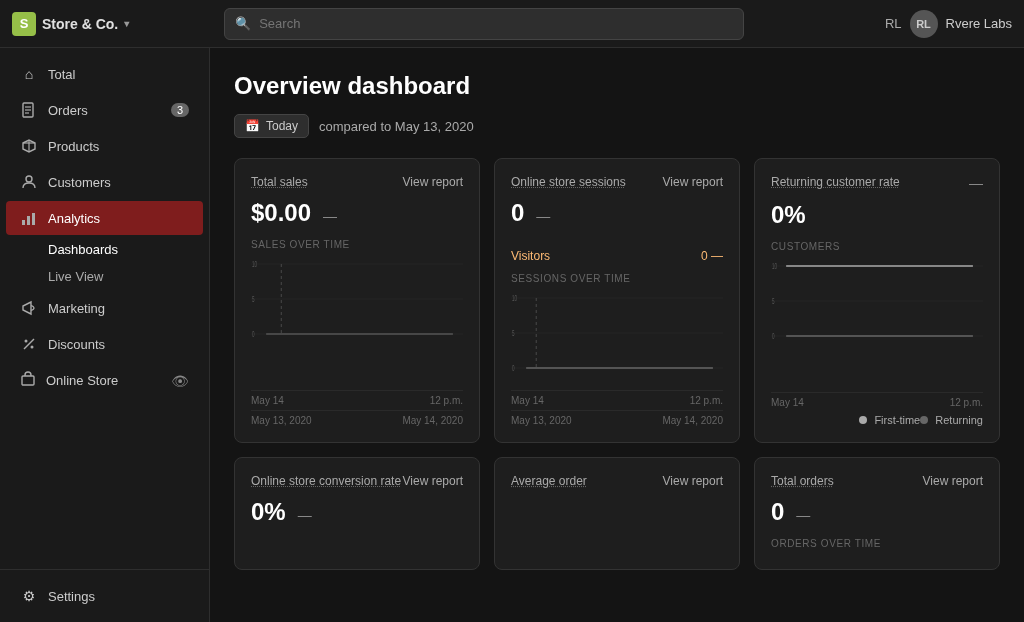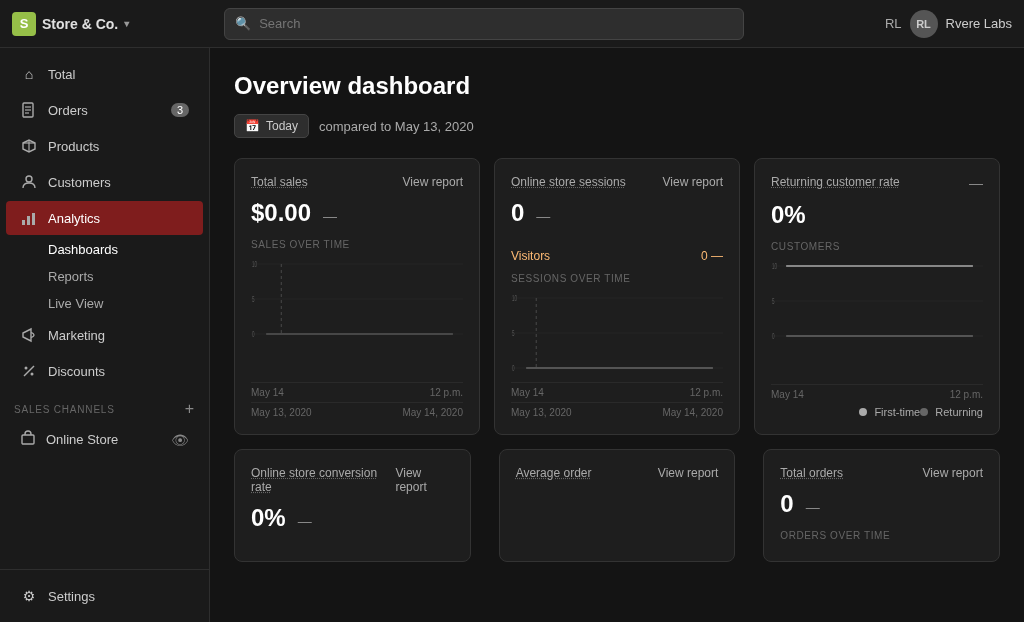--- a/index.html
+++ b/index.html
@@ -267,20 +267,21 @@
     .chart-area {
       flex: 1;
       min-height: 90px;
       position: relative;
     }
     .chart-dates {
       display: flex;
       justify-content: space-between;
       font-size: 10px;
       color: #666;
+      margin-top: 8px;
       padding-top: 4px;
       border-top: 1px solid #2a2a2a;
     }
 
     
     svg.chart-svg {
       width: 100%;
       height: 90px;
     }
 
@@ -295,21 +296,21 @@
       display: inline-block;
       width: 8px; height: 8px;
       border-radius: 50%;
       margin-right: 4px;
     }
 
     
     .cards-grid-2 {
       display: grid;
       grid-template-columns: 1fr 1fr 1fr;
-      gap: 28px;
+      gap: 14px;
     }
     .card-partial {
       background: #1e1e1e;
       border: 1px solid #333;
       border-radius: 8px;
       padding: 16px;
       display: flex;
       flex-direction: column;
     }
   </style>
@@ -381,23 +382,20 @@
             <rect x="11" y="3" width="3" height="12" fill="#aaa"></rect>
           </svg>
       </span>
       <span>Analytics</span>
     </div>
 
     <div class="sidebar-sub-item active">
       <span>Dashboards</span>
     </div>
     <div class="sidebar-sub-item">
-      <span>Reports</span>
-    </div>
-    <div class="sidebar-sub-item">
       <span>Live View</span>
     </div>
 
     <div class="sidebar-item">
       <span class="si-icon">
         <svg width="16" height="16" viewBox="0 0 16 16" fill="none">
             <path d="M2 10V6l8-4v12L2 10z" stroke="#aaa" stroke-width="1.4"></path>
             <path d="M10 5.5c1.5.5 3 1.5 3 2.5s-1.5 2-3 2.5" stroke="#aaa" stroke-width="1.2"></path>
           </svg>
       </span>
@@ -407,24 +405,20 @@
       <span class="si-icon">
         <svg width="16" height="16" viewBox="0 0 16 16" fill="none">
             <circle cx="5" cy="5" r="1.5" fill="#aaa"></circle>
             <circle cx="11" cy="11" r="1.5" fill="#aaa"></circle>
             <line x1="3" y1="13" x2="13" y2="3" stroke="#aaa" stroke-width="1.4"></line>
           </svg>
       </span>
       <span>Discounts</span>
     </div>
 
-    <div class="sidebar-section-label">
-      <span>SALES CHANNELS</span>
-      <span class="add-btn">+</span>
-    </div>
     <div class="sidebar-item-with-actions">
       <span class="si-icon">
         <svg width="16" height="16" viewBox="0 0 16 16" fill="none">
             <rect x="2" y="5" width="12" height="9" rx="1" stroke="#aaa" stroke-width="1.4"></rect>
             <path d="M5 5V4a3 3 0 016 0v1" stroke="#aaa" stroke-width="1.4"></path>
           </svg>
       </span>
       <span>Online Store</span>
       <span class="side-action-btn">👁</span>
     </div>

